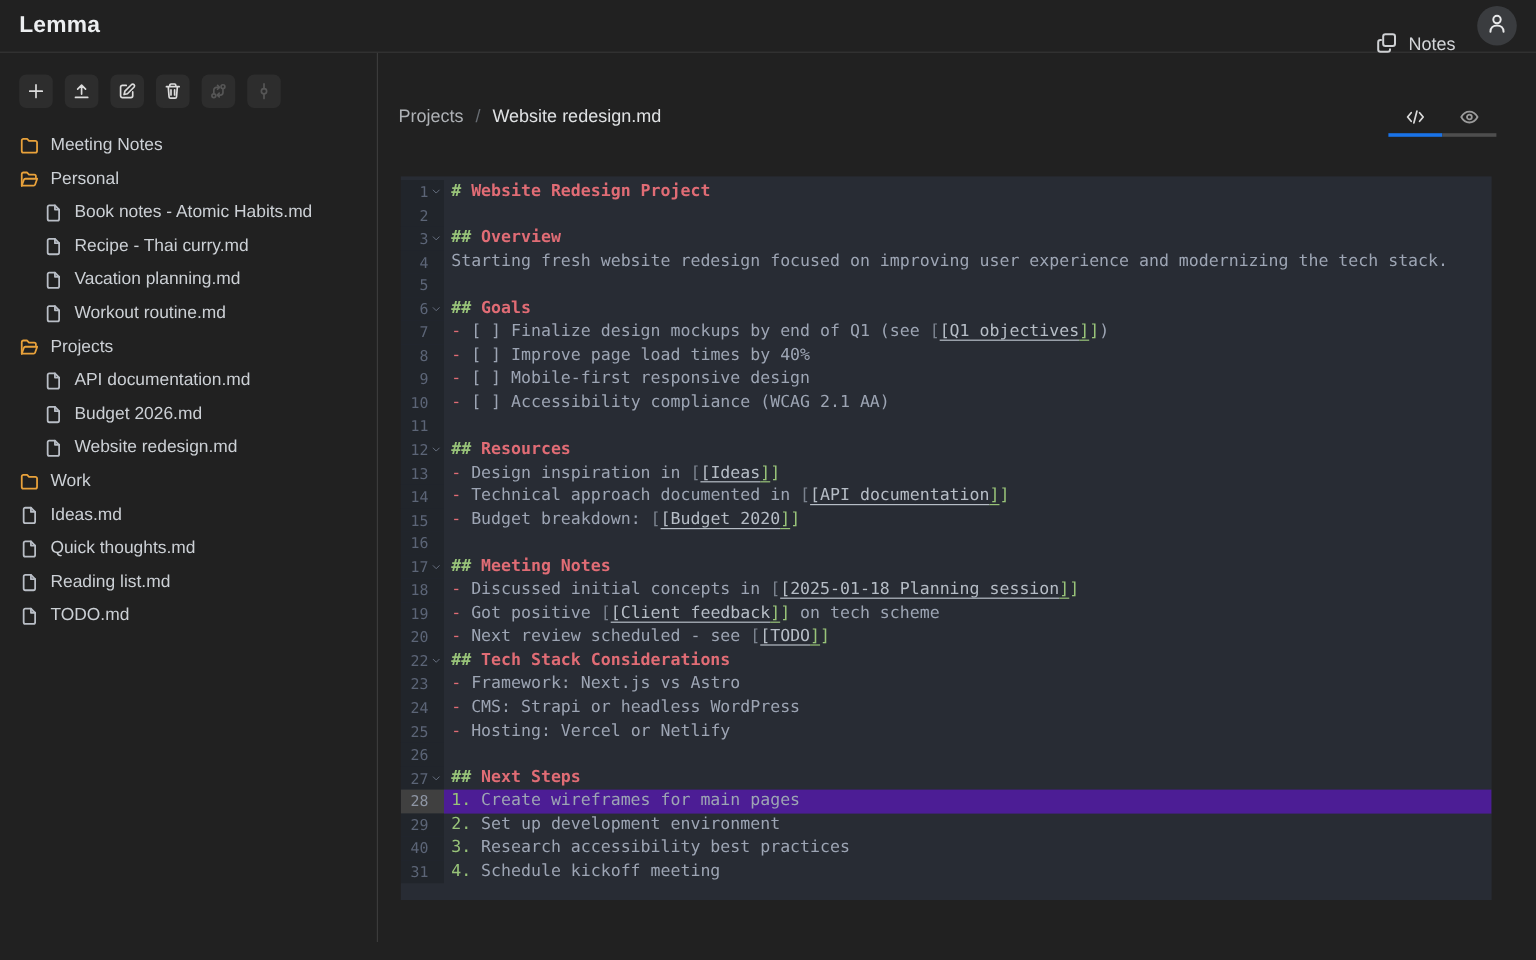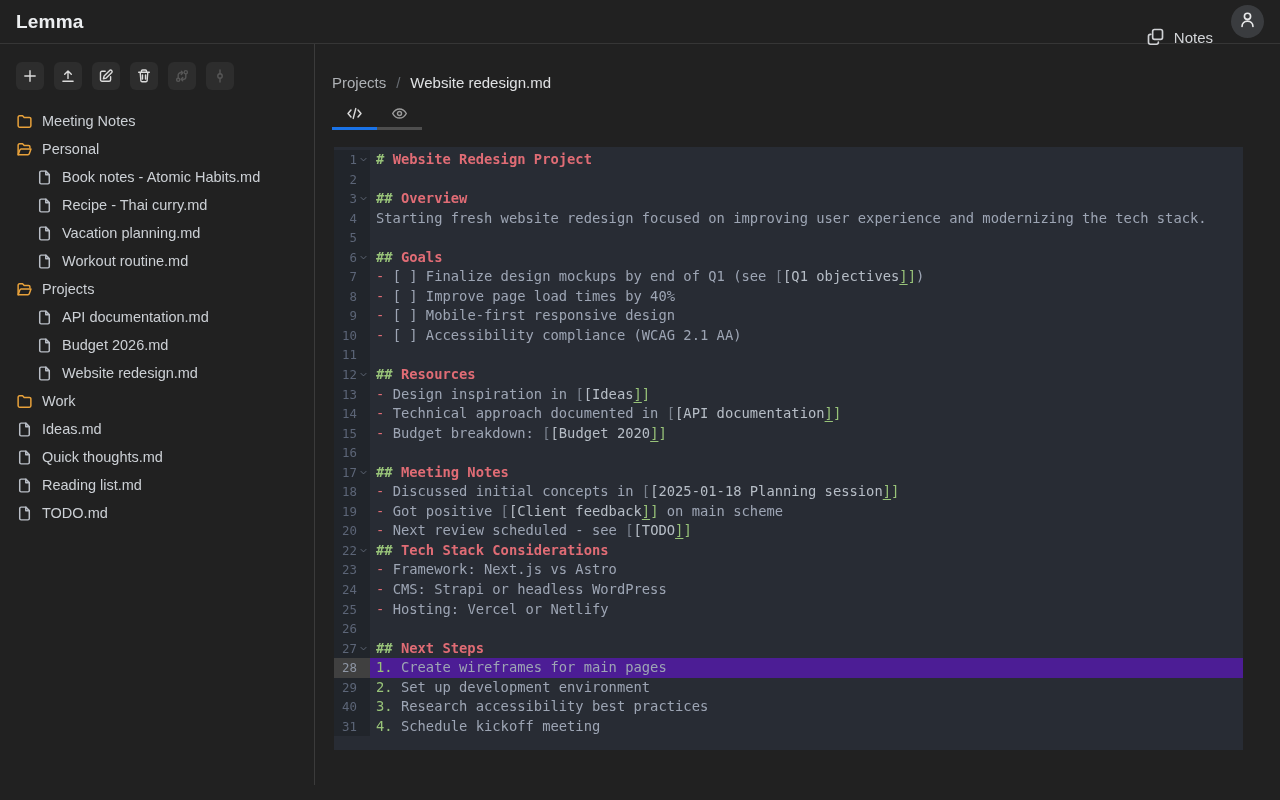--- a/index.html
+++ b/index.html
@@ -30,22 +30,22 @@
   
   .tree { padding:4px 8px 0 16px; }
   .titem { height:28px; display:flex; align-items:center; gap:9px; font-size:14.5px;
            color:#ccd0d5; cursor:pointer; white-space:nowrap; }
   .titem.d1 { padding-left:20px; }
   .ticon { display:flex; align-items:center; }
   .ticon.folder { color:#e9a23b; }
   .ticon.file { color:#b9bec6; }
 
   
-  .crumb-row { display:flex; justify-content:space-between;
-               margin-top:30px; padding:0 33px 0 17px; height:40px;flex-direction:column; }
+  .crumb-row { display:flex; align-items:flex-end; justify-content:space-between;
+               margin-top:30px; padding:0 33px 0 17px; height:40px; }
   .breadcrumb { font-size:15px; color:#aeb1b5; padding-bottom:8px; }
   .crumb-sep { color:#686d73; margin:0 10px; }
   .crumb-file { color:#dfe1e3; }
   .viewtabs { width:90px; }
   .vtab-icons { display:flex; }
   .vtab { width:45px; height:28px; display:flex; align-items:center; justify-content:center;
           cursor:pointer; color:#9b9b9b; }
   .vtab.on { color:#d9d9d9; }
   .tabbar { display:flex; height:3px; }
   .tabbar .seg { width:45px; background:#4e4e4e; }
@@ -65,21 +65,21 @@
   .line.active .gut { background:#404040; }
   .line.active .lnum { color:#8e96a5; }
   .line.active .code { background:#4c1d95; }
 
   .s-hash   { color:#98c379; font-weight:bold; }
   .s-head   { color:#e06c75; font-weight:bold; }
   .s-txt    { color:#9da5b4; }
   .s-dash   { color:#e06c75; }
   .s-num    { color:#98c379; }
   .s-brk    { color:#7a828e; }
-  .s-lnk    { color:#b6bdc6; text-underline-offset:3px; }
+  .s-lnk    { color:#b6bdc6; text-decoration:underline; text-underline-offset:3px; }
   .s-lnkend { color:#98c379; text-decoration:underline; text-underline-offset:3px; }
   .s-grn    { color:#98c379; }
 </style>
 </head>
 <body>
 
 <div class="header">
   <div class="app-title">Lemma</div>
   <div class="header-right">
     <div class="notes-btn">
@@ -445,21 +445,21 @@
             <span class="lnum">18</span>
             <span class="fold"></span>
           </div>
           <div class="code"><span class="s-dash">- </span><span class="s-txt">Discussed initial concepts in </span><span class="s-brk">[</span><span class="s-lnk">[2025-01-18 Planning session</span><span class="s-lnkend">]</span><span class="s-grn">]</span></div>
         </div>
         <div class="line">
           <div class="gut">
             <span class="lnum">19</span>
             <span class="fold"></span>
           </div>
-          <div class="code"><span class="s-dash">- </span><span class="s-txt">Got positive </span><span class="s-brk">[</span><span class="s-lnk">[Client feedback</span><span class="s-lnkend">]</span><span class="s-grn">]</span><span class="s-txt"> on main scheme</span></div>
+          <div class="code"><span class="s-dash">- </span><span class="s-txt">Got positive </span><span class="s-brk">[</span><span class="s-lnk">[Client feedback</span><span class="s-lnkend">]</span><span class="s-grn">]</span><span class="s-txt"> on tech scheme</span></div>
         </div>
         <div class="line">
           <div class="gut">
             <span class="lnum">20</span>
             <span class="fold"></span>
           </div>
           <div class="code"><span class="s-dash">- </span><span class="s-txt">Next review scheduled - see </span><span class="s-brk">[</span><span class="s-lnk">[TODO</span><span class="s-lnkend">]</span><span class="s-grn">]</span></div>
         </div>
         <div class="line">
           <div class="gut">

